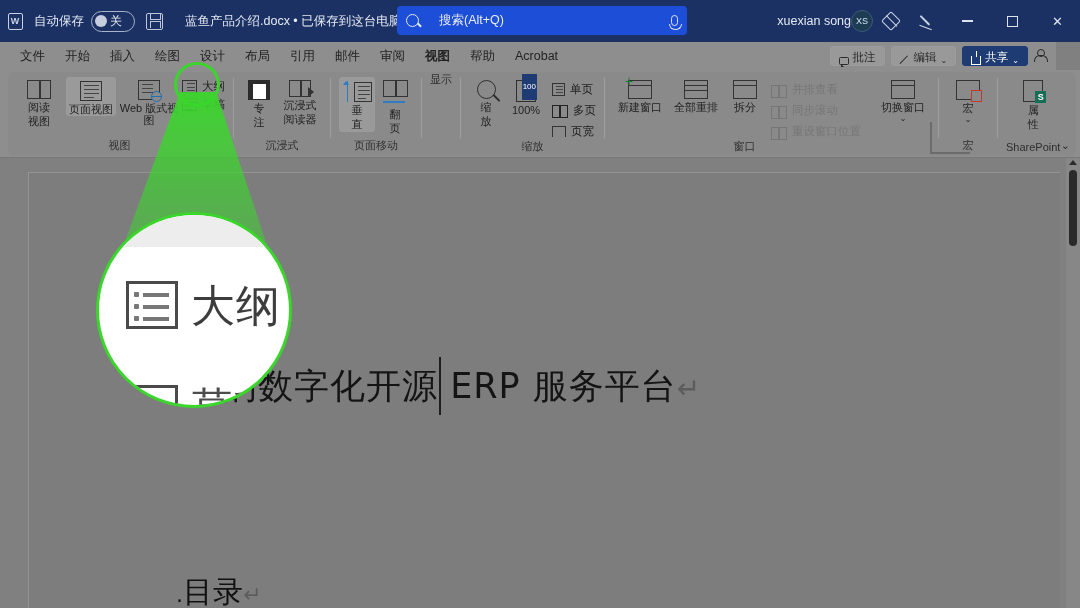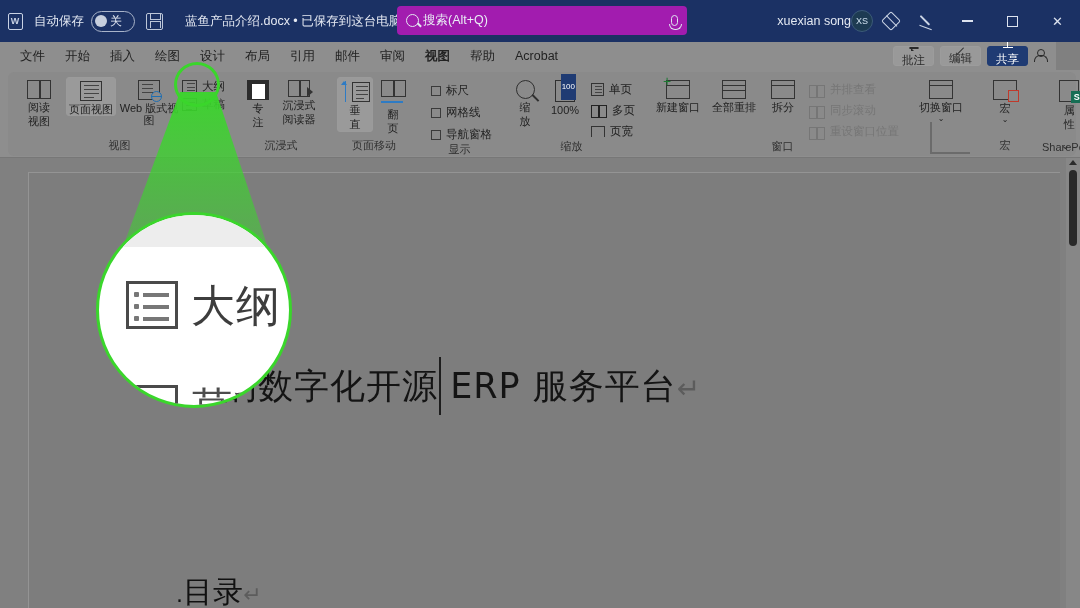--- a/index.html
+++ b/index.html
@@ -37,22 +37,22 @@
   .tb-save {
     margin-left:11px; width:17px;height:17px;
     border:1.5px solid #bcc6d8; border-radius:2px; position:relative;
   }
   .tb-save::before{content:"";position:absolute;left:3px;top:-1px;width:9px;height:6px;border:1.5px solid #bcc6d8;border-top:none;}
   .tb-save::after{content:"";position:absolute;left:3px;bottom:1px;width:9px;height:6px;border:1.5px solid #bcc6d8;border-bottom:none;}
   .tb-docname{ margin-left:22px; font-size:12.5px; color:#e6eaf3; white-space:nowrap; }
   .tb-docname .chev{ margin-left:7px; font-size:10px; color:#c3ccdd; }
   .searchbox {
     position:absolute; left:397px; top:6px; width:290px; height:29px;
-    background:#a21caf; border-radius:4px;
-    display:flex; align-items:center; padding:0 9px; gap:4px;
+    background:#1d4ed8; border-radius:4px;
+    display:flex; align-items:center; padding:0 9px; gap:20px;
   }
   .searchbox .ph{ font-size:12.5px; color:#e9edf5; flex:1; }
   .mag { width:13px;height:13px;border:1.6px solid #e4e9f2;border-radius:50%;position:relative;flex:none;}
   .mag::after{content:"";position:absolute;width:5px;height:1.6px;background:#e4e9f2;transform:rotate(45deg);right:-4px;bottom:0px;}
   .mic{width:7px;height:11px;border:1.5px solid #dfe5f0;border-radius:4px;position:relative;flex:none;}
   .mic::after{content:"";position:absolute;left:-3px;bottom:-5px;width:11px;height:5px;border:1.5px solid #dfe5f0;border-top:none;border-radius:0 0 6px 6px;}
   .tb-right{ position:absolute; right:0; top:0; height:42px; display:flex; align-items:center; }
   .tb-user{ font-size:12.5px; color:#e4e9f2; }
   .avatar{
     width:22px;height:22px;border-radius:50%;background:#1d3b52;color:#cfe0ef;
@@ -77,24 +77,23 @@
   .tabrow .tabs{ display:flex; align-items:center; padding-left:10px; gap:0px; }
   .tab{
     font-size:12.5px; color:#222; padding:3px 10px; position:relative; white-space:nowrap;
   }
   .tab.active{ font-weight:700; }
   .tab.active::after{
     content:""; position:absolute; left:10px; right:10px; bottom:-4px; height:2px; background:#2b3c63;
   }
   .tabrow-right{ margin-left:auto; display:flex; align-items:center; gap:6px; padding-right:8px; }
   .pill{
-    height:20px; display:flex; align-items:center; gap:4px; padding:0 8px;
+    height:20px; display:flex; align-items:flex-end; gap:4px; padding:0 8px;
     border:1px solid #9c9c9c; border-radius:3px; font-size:11.5px; color:#2a2a2a;
     background:rgba(255,255,255,0.10);
-    flex-direction:column;
   }
   .pill.share{ background:#1f3b73; color:#fff; border-color:#1f3b73; }
   .bubble{width:10px;height:8px;border:1.2px solid currentColor;border-radius:1.5px;position:relative;}
   .bubble::after{content:"";position:absolute;left:1px;bottom:-3px;width:0;height:0;border-left:3px solid currentColor;border-top:3px solid transparent;}
   .pencil2{width:10px;height:10px;position:relative;}
   .pencil2::before{content:"";position:absolute;left:0;top:8px;width:11px;height:1.3px;background:currentColor;transform:rotate(-45deg);transform-origin:left center;}
   .shareico{width:10px;height:9px;border:1.2px solid currentColor;border-top:none;position:relative;}
   .shareico::after{content:"";position:absolute;left:3.5px;top:-5px;width:1.3px;height:6px;background:currentColor;}
   .caret{font-size:8px;}
   .person{width:14px;height:14px;position:relative;color:#2a2a2a;}
@@ -389,36 +388,20 @@
             </div>
             <span class="lbl">翻</span>
             <span class="lbl">页</span>
           </div>
         </div>
         <div class="grp-label">页面移动</div>
       </div>
       <div class="sep"></div>
 
       <div class="grp">
-        <div class="grp-body">
-          <div class="smrow" style="gap:7px;padding-left:4px;padding-top:6px">
-            <div class="smbtn">
-              <span class="chk"></span>
-              <span>标尺</span>
-            </div>
-            <div class="smbtn">
-              <span class="chk"></span>
-              <span>网格线</span>
-            </div>
-            <div class="smbtn">
-              <span class="chk"></span>
-              <span>导航窗格</span>
-            </div>
-          </div>
-        </div>
         <div class="grp-label">显示</div>
       </div>
       <div class="sep"></div>
 
       <div class="grp">
         <div class="grp-body">
           <div class="bigbtn" style="width:34px">
             <div class="mag-big"></div>
             <span class="lbl">缩</span>
             <span class="lbl">放</span>

